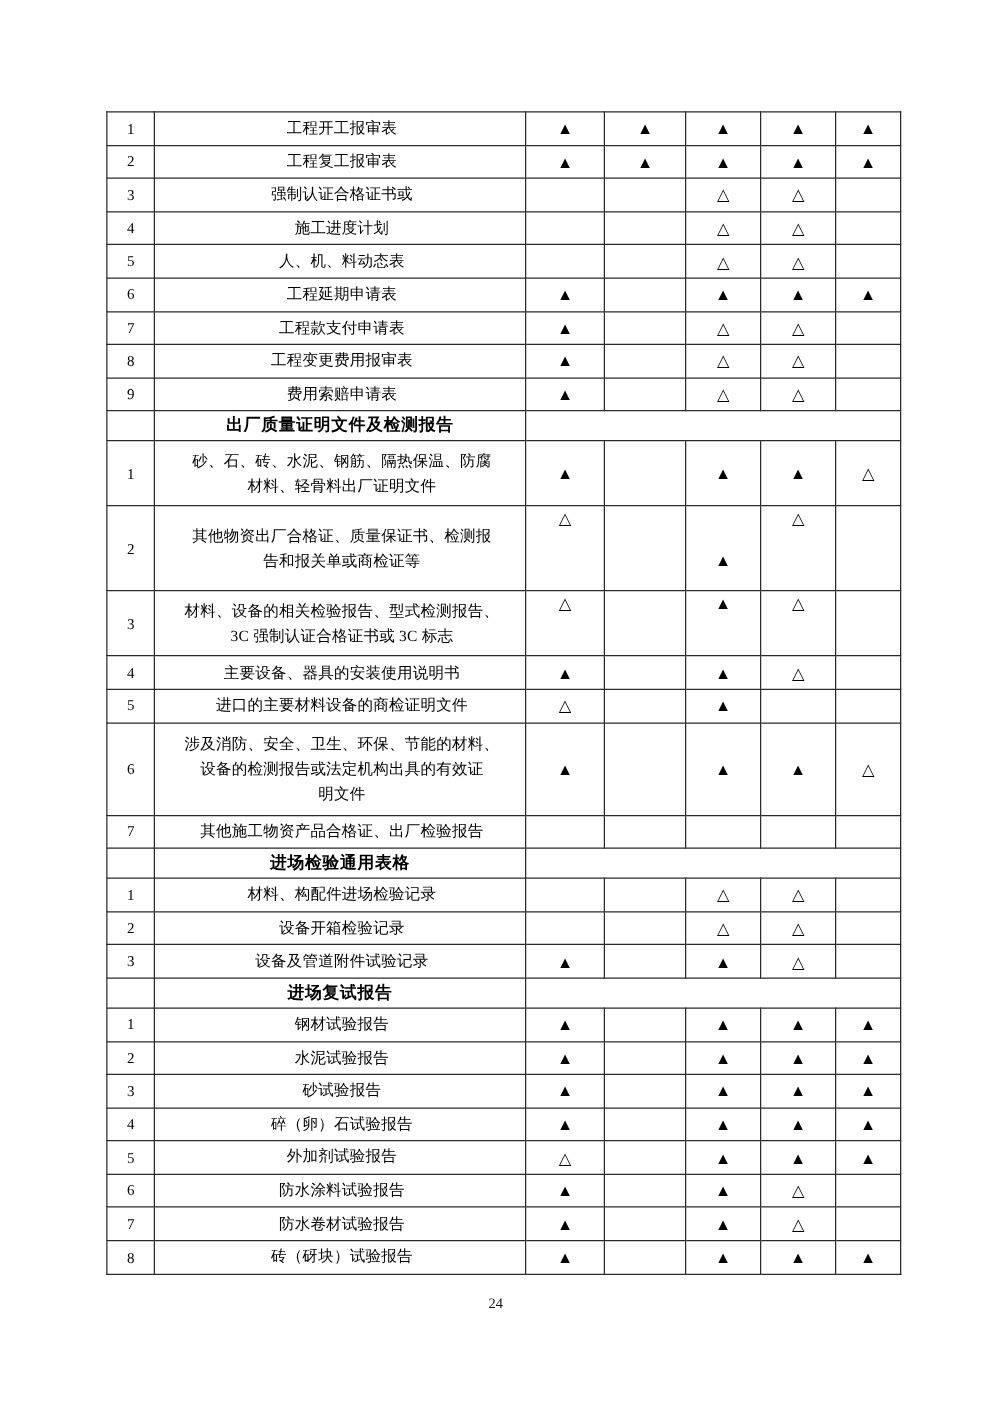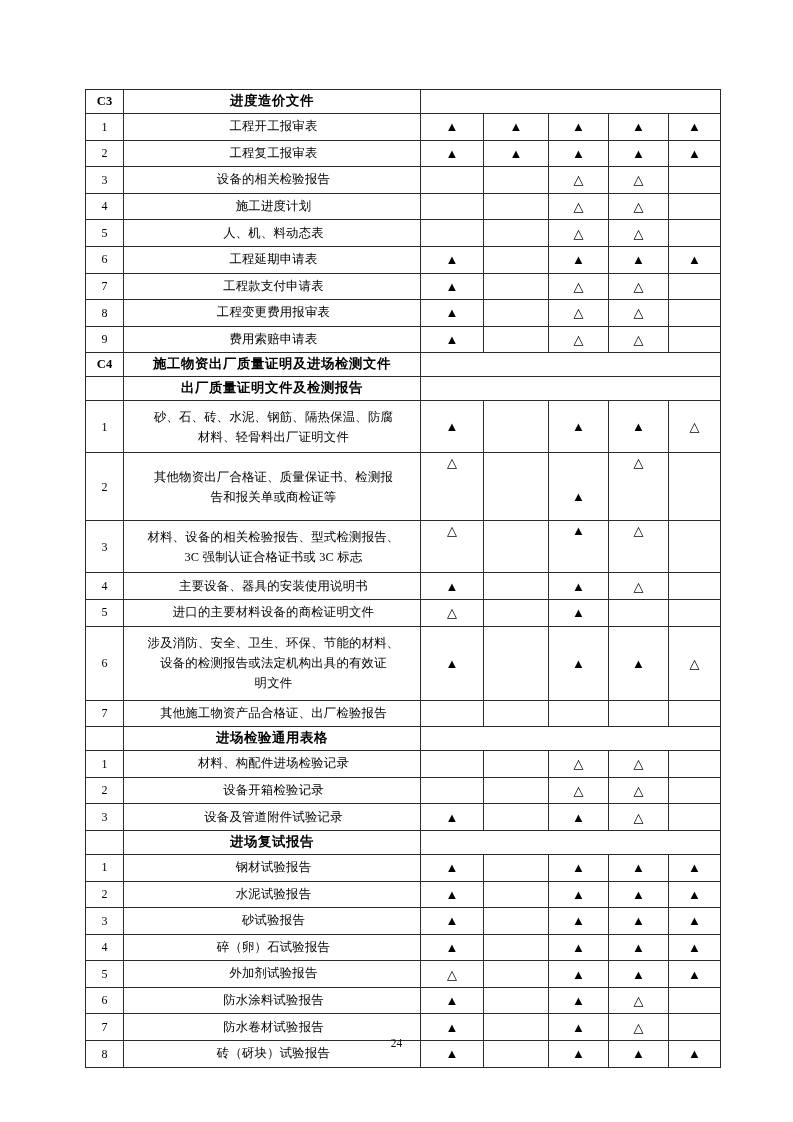--- a/index.html
+++ b/index.html
@@ -111,25 +111,20 @@
     <colgroup>
       <col class="c-no">
         <col class="c-name">
         <col class="c-s1">
         <col class="c-s2">
         <col class="c-s3">
         <col class="c-s4">
         <col class="c-s5">
     </colgroup>
     <tbody id="table-body">
-        <tr class="section h18">
-          <td class="code">C3</td>
-          <td class="title">进度造价文件</td>
-          <td class="sym-span" colspan="5"></td>
-        </tr>
         <tr class="h-row">
           <td class="no">1</td>
           <td class="name">
             <div>工程开工报审表</div>
           </td>
           <td class="sym align-mid"><span class="sym-glyph">▲</span></td>
           <td class="sym align-mid"><span class="sym-glyph">▲</span></td>
           <td class="sym align-mid"><span class="sym-glyph">▲</span></td>
           <td class="sym align-mid"><span class="sym-glyph">▲</span></td>
           <td class="sym align-mid"><span class="sym-glyph">▲</span></td>
@@ -141,21 +136,21 @@
           </td>
           <td class="sym align-mid"><span class="sym-glyph">▲</span></td>
           <td class="sym align-mid"><span class="sym-glyph">▲</span></td>
           <td class="sym align-mid"><span class="sym-glyph">▲</span></td>
           <td class="sym align-mid"><span class="sym-glyph">▲</span></td>
           <td class="sym align-mid"><span class="sym-glyph">▲</span></td>
         </tr>
         <tr class="h-row">
           <td class="no">3</td>
           <td class="name">
-            <div>设备的相关检验报告</div>
+            <div>强制认证合格证书或</div>
           </td>
           <td class="sym align-mid"><span class="sym-glyph"></span></td>
           <td class="sym align-mid"><span class="sym-glyph"></span></td>
           <td class="sym align-mid"><span class="sym-glyph">△</span></td>
           <td class="sym align-mid"><span class="sym-glyph">△</span></td>
           <td class="sym align-mid"><span class="sym-glyph"></span></td>
         </tr>
         <tr class="h-row">
           <td class="no">4</td>
           <td class="name">
@@ -214,25 +209,20 @@
         <tr class="h-row">
           <td class="no">9</td>
           <td class="name">
             <div>费用索赔申请表</div>
           </td>
           <td class="sym align-mid"><span class="sym-glyph">▲</span></td>
           <td class="sym align-mid"><span class="sym-glyph"></span></td>
           <td class="sym align-mid"><span class="sym-glyph">△</span></td>
           <td class="sym align-mid"><span class="sym-glyph">△</span></td>
           <td class="sym align-mid"><span class="sym-glyph"></span></td>
-        </tr>
-        <tr class="section h18">
-          <td class="code">C4</td>
-          <td class="title">施工物资出厂质量证明及进场检测文件</td>
-          <td class="sym-span" colspan="5"></td>
         </tr>
         <tr class="section h18">
           <td class="code"></td>
           <td class="title">出厂质量证明文件及检测报告</td>
           <td class="sym-span" colspan="5"></td>
         </tr>
         <tr class="h2">
           <td class="no">1</td>
           <td class="name multi">
             <div>砂、石、砖、水泥、钢筋、隔热保温、防腐</div>

